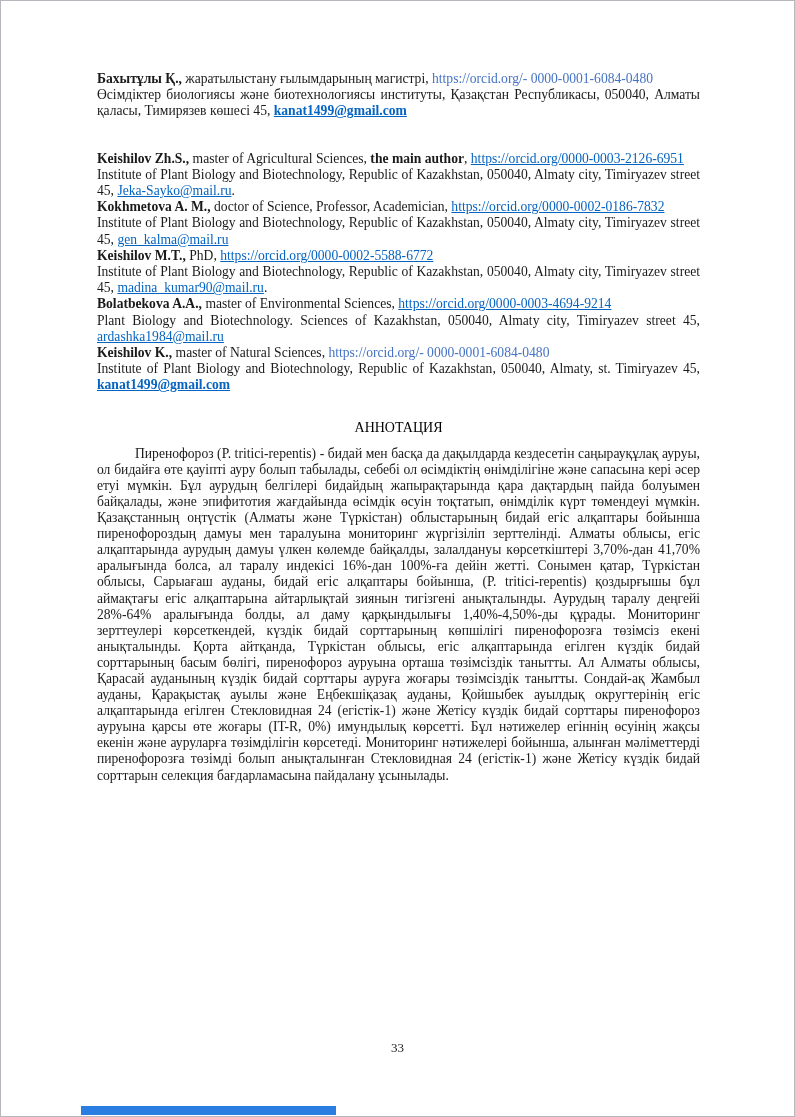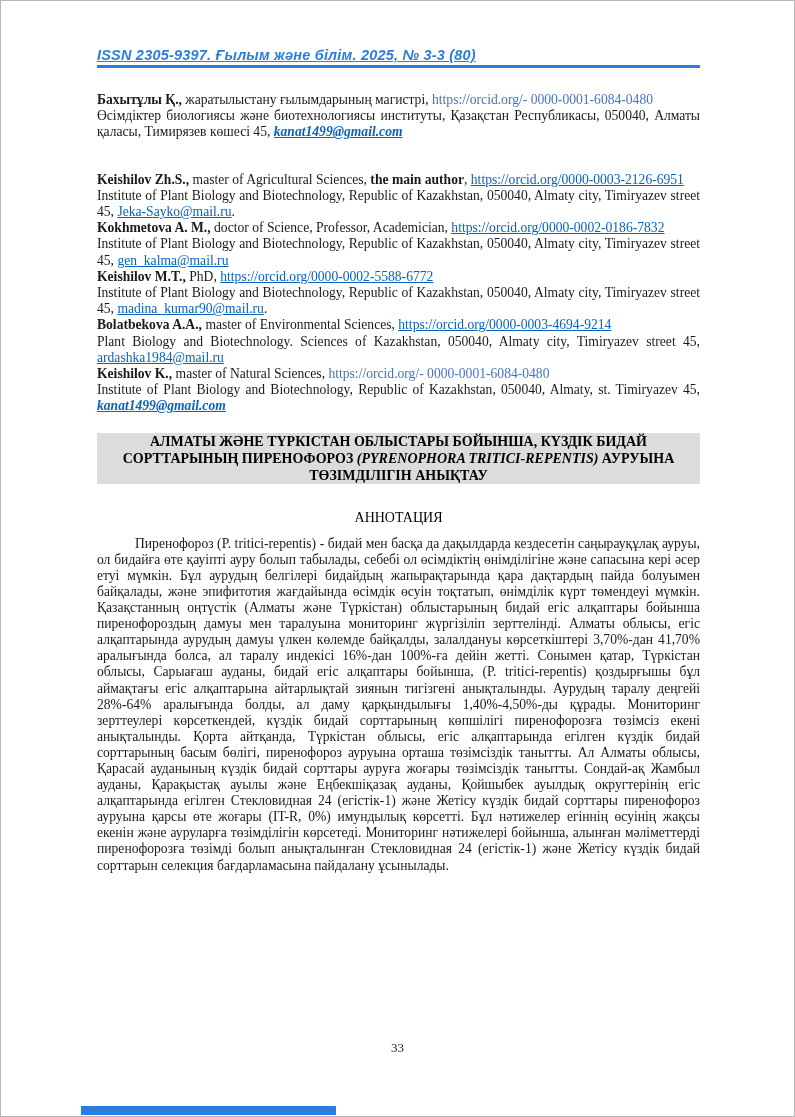--- a/index.html
+++ b/index.html
@@ -24,21 +24,21 @@
   }
   .author-block{font-size:13.6px;line-height:16.2px;text-align:justify;color:#1a1a1a;}
   .first-gap{margin-top:24px;}
   .group-gap{margin-top:31px;}
   .seg-p{color:inherit;}
   .seg-b{font-weight:bold;}
   .seg-i{font-weight:bold;font-style:italic;}
   a{cursor:pointer;}
   .seg-l{color:var(--link-blue);text-decoration:underline;}
   .seg-m{color:var(--muted-blue);text-decoration:none;}
-  .seg-e{color:var(--link-blue);font-style:italic;font-weight:bold;text-decoration:underline;}
+  .seg-e{color:var(--link-blue);font-weight:bold;text-decoration:underline;}
   .title-kk{
     margin-top:18px;text-align:center;font-weight:bold;
     font-size:14px;line-height:17px;background:var(--title-gray);
   }
   .title-en{text-align:center;font-weight:bold;font-size:14px;line-height:17px;}
   .annotation-heading{margin-top:26px;text-align:center;font-weight:normal;font-size:14px;}
   .abstract{
     margin-top:10px;font-size:13.6px;line-height:16.1px;
     text-align:justify;text-indent:38px;color:#1a1a1a;
   }
@@ -49,31 +49,29 @@
   .footer-bar{
     position:absolute;left:80px;bottom:1px;width:255px;height:9px;
     background:var(--hdr-blue);
   }
 </style>
 </head>
 <body>
 
 <div class="content">
 
-  <div class="header-line">ISSN 2305-9397.  Ғылым және білім. 2025, № 3-3 (80)</div>
 
   <div class="author-block first-gap"><span class="seg-b">Бахытұлы Қ., </span><span class="seg-p">жаратылыстану ғылымдарының магистрі, </span><a class="seg-m">https://orcid.org/- 0000-0001-6084-0480</a><br><span class="seg-p">Өсімдіктер биологиясы және биотехнологиясы институты, Қазақстан Республикасы, 050040, Алматы қаласы, Тимирязев көшесі 45, </span><a class="seg-e">kanat1499@gmail.com</a></div>
 
   <div class="author-block group-gap"><span class="seg-b">Keishilov Zh.S., </span><span class="seg-p">master of Agricultural Sciences, </span><span class="seg-b">the main author</span><span class="seg-p">, </span><a class="seg-l">https://orcid.org/0000-0003-2126-6951</a><br><span class="seg-p">Institute of Plant Biology and Biotechnology, Republic of Kazakhstan, 050040, Almaty city, Timiryazev street 45, </span><a class="seg-l">Jeka-Sayko@mail.ru</a><span class="seg-p">.</span></div>
   <div class="author-block"><span class="seg-b">Kokhmetova A. M., </span><span class="seg-p">doctor of Science, Professor, Academician, </span><a class="seg-l">https://orcid.org/0000-0002-0186-7832</a><br><span class="seg-p">Institute of Plant Biology and Biotechnology, Republic of Kazakhstan, 050040, Almaty city, Timiryazev street 45, </span><a class="seg-l">gen_kalma@mail.ru</a></div>
   <div class="author-block"><span class="seg-b">Keishilov M.T., </span><span class="seg-p">PhD, </span><a class="seg-l">https://orcid.org/0000-0002-5588-6772</a><br><span class="seg-p">Institute of Plant Biology and Biotechnology, Republic of Kazakhstan, 050040, Almaty city, Timiryazev street 45, </span><a class="seg-l">madina_kumar90@mail.ru</a><span class="seg-p">.</span></div>
   <div class="author-block"><span class="seg-b">Bolatbekova A.A., </span><span class="seg-p">master of Environmental Sciences, </span><a class="seg-l">https://orcid.org/0000-0003-4694-9214</a><br><span class="seg-p">Plant Biology and Biotechnology. Sciences of Kazakhstan, 050040, Almaty city, Timiryazev street 45, </span><a class="seg-l">ardashka1984@mail.ru</a></div>
   <div class="author-block"><span class="seg-b">Keishilov K., </span><span class="seg-p">master of Natural Sciences, </span><a class="seg-m">https://orcid.org/- 0000-0001-6084-0480</a><br><span class="seg-p">Institute of Plant Biology and Biotechnology, Republic of Kazakhstan, 050040, Almaty, st. Timiryazev 45, </span><a class="seg-e">kanat1499@gmail.com</a></div>
 
-  <div class="title-kk"><span class="seg-b">АЛМАТЫ ЖӘНЕ ТҮРКІСТАН ОБЛЫСТАРЫ БОЙЫНША, КҮЗДІК БИДАЙ СОРТТАРЫНЫҢ ПИРЕНОФОРОЗ </span><span class="seg-i">(PYRENOPHORA TRITICI-REPENTIS)</span><span class="seg-b"> АУРУЫНА ТӨЗІМДІЛІГІН АНЫҚТАУ</span></div>
 
   <div class="annotation-heading">АННОТАЦИЯ</div>
 
   <div class="abstract">Пиренофороз (P. tritici-repentis) - бидай мен басқа да дақылдарда кездесетін саңырауқұлақ ауруы, ол бидайға өте қауіпті ауру болып табылады, себебі ол өсімдіктің өнімділігіне және сапасына кері әсер етуі мүмкін. Бұл аурудың белгілері бидайдың жапырақтарында қара дақтардың пайда болуымен байқалады, және эпифитотия жағдайында өсімдік өсуін тоқтатып, өнімділік күрт төмендеуі мүмкін. Қазақстанның оңтүстік (Алматы және Түркістан) облыстарының бидай егіс алқаптары бойынша пиренофороздың дамуы мен таралуына мониторинг жүргізіліп зерттелінді. Алматы облысы, егіс алқаптарында аурудың дамуы үлкен көлемде байқалды, залалдануы көрсеткіштері 3,70%-дан 41,70% аралығында болса, ал таралу индекісі 16%-дан 100%-ға дейін жетті. Сонымен қатар, Түркістан облысы, Сарыағаш ауданы, бидай егіс алқаптары бойынша, (P. tritici-repentis) қоздырғышы бұл аймақтағы егіс алқаптарына айтарлықтай зиянын тигізгені анықталынды. Аурудың таралу деңгейі 28%-64% аралығында болды, ал даму қарқындылығы 1,40%-4,50%-ды құрады. Мониторинг зерттеулері көрсеткендей, күздік бидай сорттарының көпшілігі пиренофорозға төзімсіз екені анықталынды. Қорта айтқанда, Түркістан облысы, егіс алқаптарында егілген күздік бидай сорттарының басым бөлігі, пиренофороз ауруына орташа төзімсіздік танытты. Ал Алматы облысы, Қарасай ауданының күздік бидай сорттары ауруға жоғары төзімсіздік танытты. Сондай-ақ Жамбыл ауданы, Қарақыстақ ауылы және Еңбекшіқазақ ауданы, Қойшыбек ауылдық округтерінің егіс алқаптарында егілген Стекловидная 24 (егістік-1) және Жетісу күздік бидай сорттары пиренофороз ауруына қарсы өте жоғары (IT-R, 0%) имундылық көрсетті. Бұл нәтижелер егіннің өсуінің жақсы екенін және ауруларға төзімділігін көрсетеді. Мониторинг нәтижелері бойынша, алынған мәліметтерді пиренофорозға төзімді болып анықталынған Стекловидная 24 (егістік-1) және Жетісу күздік бидай сорттарын селекция бағдарламасына пайдалану ұсынылады.</div>
 
 </div>
 
 <div class="page-number">33</div>
 
 <div class="footer-bar"></div>

